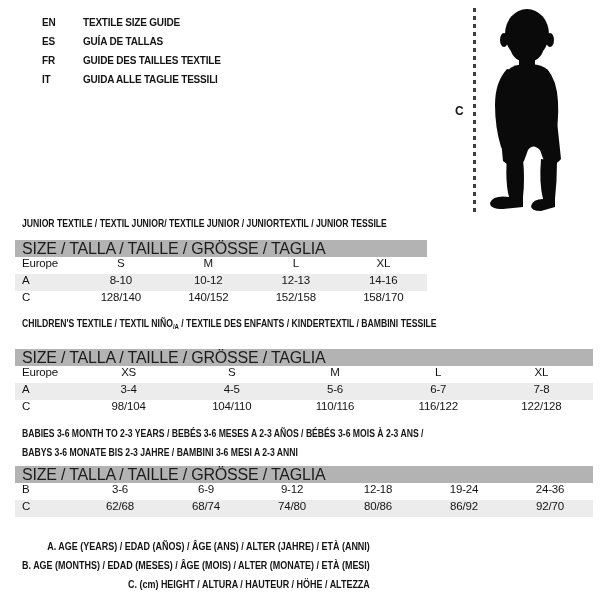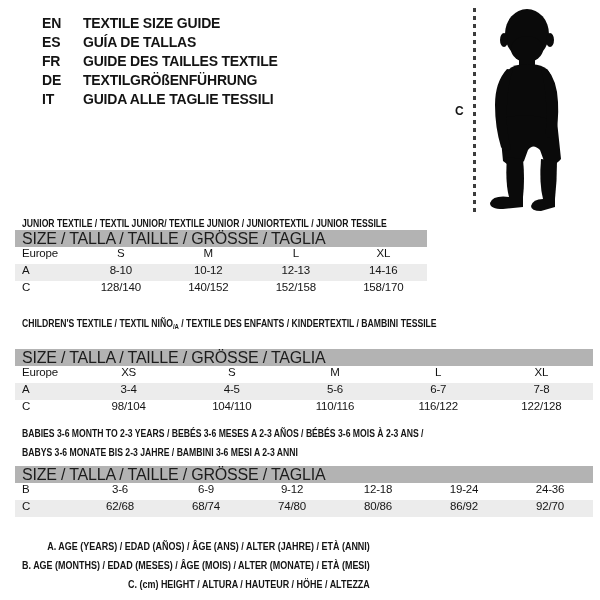--- a/index.html
+++ b/index.html
@@ -3,37 +3,37 @@
 <meta charset="utf-8">
 <style>
   html,body{margin:0;padding:0;}
   body{
     width:600px;height:600px;background:#fff;position:relative;overflow:hidden;
     font-family:"Liberation Sans", sans-serif;color:#141414;
     -webkit-font-smoothing:antialiased;
   }
   
   .lang-block{position:absolute;left:18px;top:13px;}
-  .lang-row{display:flex;height:19px;align-items:center;font-weight:bold;font-size:14px;letter-spacing:-0.2px;padding-left:24px;}
+  .lang-row{display:flex;height:19px;align-items:center;font-weight:bold;font-size:10px;letter-spacing:-0.2px;padding-left:24px;}
   .lang-code{width:41px;flex:none;}
   .lang-label{white-space:nowrap;}
   
   .measure-line{position:absolute;left:473px;top:8px;width:3px;height:204px;
     background:repeating-linear-gradient(to bottom,#3c3c3c 0 4px,transparent 4px 8px);}
   .measure-label{position:absolute;left:455px;top:104px;font-size:12px;font-weight:bold;}
   .baby-svg{position:absolute;left:487px;top:7px;}
   
   .section{position:absolute;left:15px;}
   #section-0{top:217px;width:412px;}
   #section-1{top:317px;width:578px;}
   #section-2{top:424px;width:578px;}
   .tbl-title{margin:0 0 0 7px;font-size:11.5px;font-weight:bold;white-space:nowrap;}
   .tbl-title .line{transform:scaleX(0.75);transform-origin:0 50%;line-height:13px;}
   #section-2 .tbl-title .line{line-height:19px;}
-  #section-0 .tbl-title{}
+  #section-0 .tbl-title{margin-bottom:10px;}
   #section-1 .tbl-title{margin-bottom:16px;}
   #section-2 .tbl-title{margin-bottom:4px;}
   .sub{font-size:8px;vertical-align:-2px;}
   .bar{height:17px;background:var(--bar,#b3b3b3);display:flex;align-items:center;
     padding-left:7px;box-sizing:border-box;font-size:16px;letter-spacing:-0.2px;color:#1c1c1c;}
   .row{height:17px;display:flex;align-items:flex-start;font-size:11.5px;letter-spacing:-0.2px;}
   .row.shaded{background:var(--shaded,#ececec);}
   .row .label{width:62px;flex:none;padding-left:7px;box-sizing:border-box;}
   .row .val{flex:1;text-align:center;}
   
@@ -49,24 +49,20 @@
       <span class="lang-code">EN</span>
       <span class="lang-label">TEXTILE SIZE GUIDE</span>
     </div>
     <div class="lang-row">
       <span class="lang-code">ES</span>
       <span class="lang-label">GUÍA DE TALLAS</span>
     </div>
     <div class="lang-row">
       <span class="lang-code">FR</span>
       <span class="lang-label">GUIDE DES TAILLES TEXTILE</span>
-    </div>
-    <div class="lang-row">
-      <span class="lang-code">DE</span>
-      <span class="lang-label">TEXTILGRÖßENFÜHRUNG</span>
     </div>
     <div class="lang-row">
       <span class="lang-code">IT</span>
       <span class="lang-label">GUIDA ALLE TAGLIE TESSILI</span>
     </div>
   </div>
 
 <div class="measure-line"></div>
 <div class="measure-label">C</div>
 <svg class="baby-svg" width="90" height="204" viewBox="0 0 90 204" aria-hidden="true">

